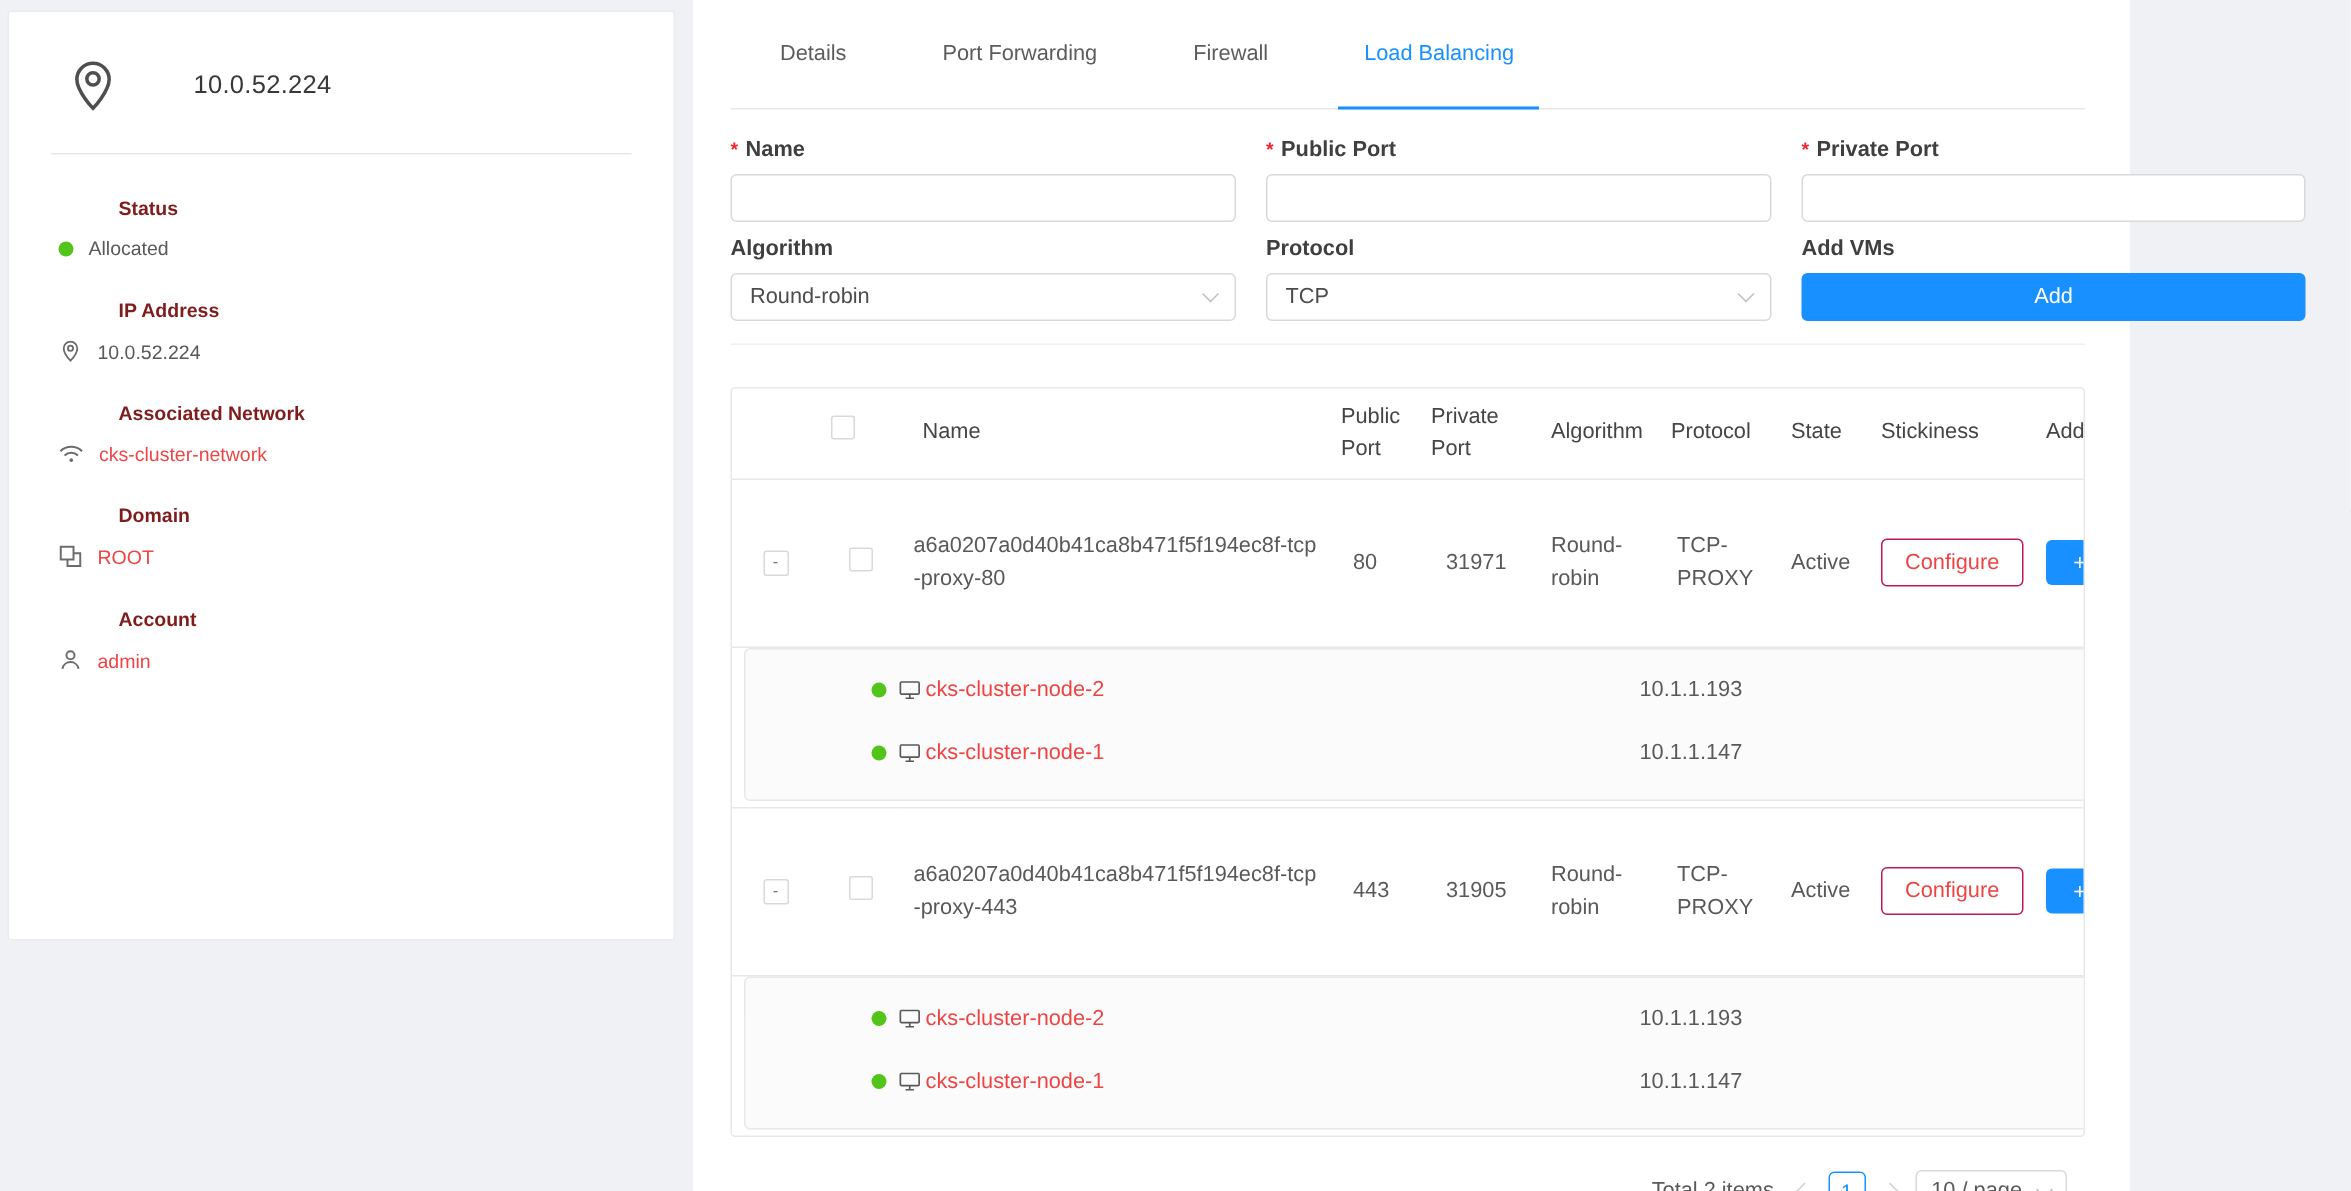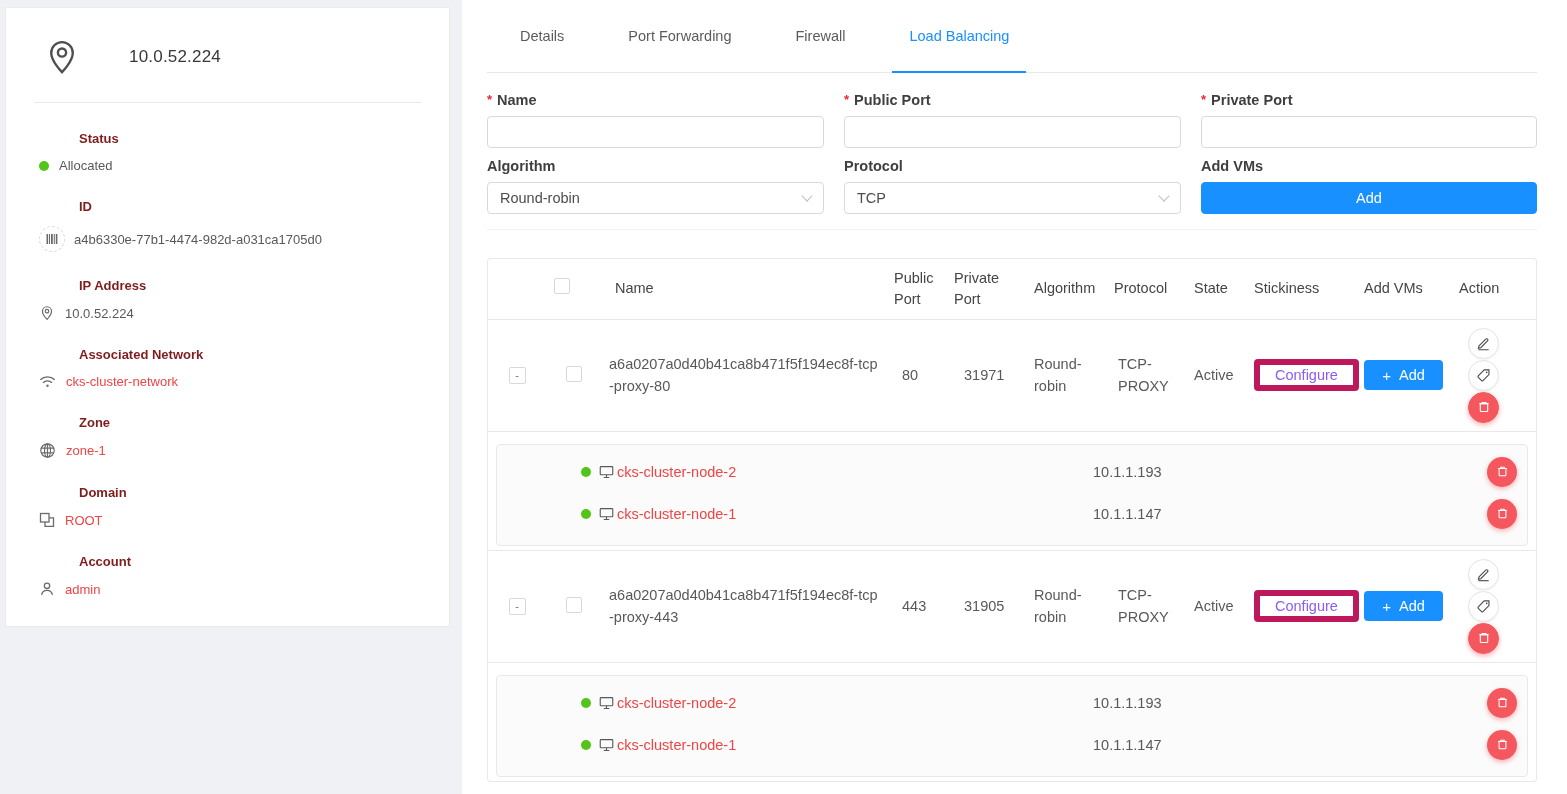--- a/index.html
+++ b/index.html
@@ -24,21 +24,21 @@
   .card-body { padding:28px 20px 0 33px; }
   .field { margin-bottom:26px; }
   .field-label { font-weight:700; color:#7f1d1d; margin-bottom:12px; font-size:13px;margin-left:40px; }
   .field-value { display:flex; align-items:center; font-size:13px; color:#595959; }
   .field-value .v-icon { margin-right:10px; display:flex; align-items:center; justify-content:center; flex:0 0 auto; }
   .link { color:#ef4444; cursor:pointer; text-decoration:none; }
   .status-dot { width:10px; height:10px; border-radius:50%; background:#52c41a; margin-right:10px; }
   .id-icon { width:26px; height:26px; border:1px dashed #d9d9d9; border-radius:50%;
              display:flex; align-items:center; justify-content:center; margin-right:9px; }
   
-  .main-panel { position:absolute; left:462px; top:0; width:1105px; height:794px; background:#fff; }
+  .main-panel { position:absolute; left:462px; top:0; width:958px; height:794px; background:#fff; }
   .tabs { display:flex; height:73px; margin:0 30px 0 25px; padding-left:16px;
           border-bottom:1px solid #e8e8e8; gap:30px; }
   .tab { display:flex; align-items:center; padding:0 17px; color:#5c5c5c; cursor:pointer; position:relative; }
   .tab.active { color:#1890ff; }
   .tab.active::after { content:""; position:absolute; left:0; right:0; bottom:-1px; height:2px; background:#1890ff; }
   
   .lb-form { display:grid; grid-template-columns:337px 337px 336px; column-gap:20px; margin:16px 30px 0 25px; }
   .fgroup { margin-bottom:7px; }
   .flabel { display:flex; align-items:center; height:21px; margin-bottom:6px; font-weight:700; color:#3f3f3f; }
   .star { color:#f5222d; margin-right:5px; font-size:13px; }
@@ -59,35 +59,35 @@
   th.col-name, td.col-name { padding-left:14px; }
   tbody tr.data-row td { height:112px; padding:8px; border-bottom:1px solid #e8e8e8; vertical-align:middle; }
   td.cell-center { text-align:center; }
   .expand-btn { width:17px; height:17px; border:1px solid #d9d9d9; border-radius:2px; background:#fff;
                 color:#737373; font-size:11px; line-height:14px; display:inline-flex; align-items:center;
                 justify-content:center; cursor:pointer; }
   .checkbox { width:16px; height:16px; border:1px solid #d9d9d9; border-radius:2px; background:#fff;
               display:inline-block; cursor:pointer; }
   .name-cell { word-break:break-all; line-height:1.55; }
   .wrap2 { line-height:1.55; }
-  .btn-default { height:32px; border:6px solid #be185d; border-radius:4px; background:#fff; color:#8b5cf6;
+  .btn-default { height:32px; border:1px solid #be185d; border-radius:4px; background:#fff; color:#ef4444;
                  display:inline-flex; align-items:center; justify-content:center; padding:0 15px;
                  font-size:14.5px; cursor:pointer; }
   .btn-add { height:30px; width:79px; background:#1890ff; border-radius:4px; color:#fff;
              display:inline-flex; align-items:center; justify-content:center; gap:8px; cursor:pointer;
              font-size:14.5px; }
   .plus { font-size:15px; line-height:1; }
   .action-stack { display:flex; flex-direction:column; align-items:center; gap:1px; width:33px; margin-left:8px; }
   .icon-circle { width:31px; height:31px; border-radius:50%; background:#fff; border:1px solid #e4e4e4;
                  display:flex; align-items:center; justify-content:center; cursor:pointer;
                  box-shadow:0 1px 2px rgba(0,0,0,.05); }
   .icon-circle.danger { background:#f5575e; border-color:#f5575e; box-shadow:0 2px 5px rgba(245,87,94,.45); }
   tr.expanded-row td { padding:0 8px 4px; border-bottom:1px solid #e8e8e8; }
   tr.expanded-row.last td { border-bottom:none; }
-  .expand-box { border:1px solid #e8e8e8; border-radius:4px; background:#fbfbfb; padding:6px 10px 10px 0;margin-top:12px; }
+  .expand-box { border:1px solid #e8e8e8; border-radius:4px; background:#fbfbfb; padding:6px 10px 10px 0; }
   .vm-row { height:42px; display:flex; align-items:center; padding-left:84px; }
   .vm-left { display:flex; align-items:center; width:512px; }
   .vm-dot { width:10px; height:10px; border-radius:50%; background:#52c41a; margin-right:8px; flex:0 0 auto; }
   .vm-monitor { margin-right:3px; display:flex; align-items:center; flex:0 0 auto; }
   .vm-ip { color:#595959; }
   .vm-trash { margin-left:auto; width:30px; height:30px; border-radius:50%; background:#f5575e;
               display:flex; align-items:center; justify-content:center; cursor:pointer;
               box-shadow:0 2px 5px rgba(245,87,94,.45); }
   
   .pagination { display:flex; align-items:center; justify-content:flex-end; gap:9px;
@@ -121,35 +121,20 @@
   <div class="card-body">
 
     <div class="field">
       <div class="field-label">Status</div>
       <div class="field-value">
         <span class="status-dot"></span>
         <span>Allocated</span>
       </div>
     </div>
 
-    <div class="field">
-      <div class="field-label">ID</div>
-      <div class="field-value">
-        <span class="id-icon">
-          <svg width="13" height="12" viewBox="0 0 13 12" fill="#6b6b6b">
-            <rect x="0.5" y="1" width="1.6" height="10"></rect>
-              <rect x="3" y="1" width="1" height="10"></rect>
-            <rect x="5" y="1" width="1.8" height="10"></rect>
-              <rect x="7.8" y="1" width="1" height="10"></rect>
-            <rect x="9.8" y="1" width="1.6" height="10"></rect>
-          </svg>
-        </span>
-        <span>a4b6330e-77b1-4474-982d-a031ca1705d0</span>
-      </div>
-    </div>
 
     <div class="field">
       <div class="field-label">IP Address</div>
       <div class="field-value">
         <span class="v-icon">
           <svg width="16" height="16" viewBox="0 0 24 24" fill="none" stroke="#6b6b6b" stroke-width="1.8">
             <path d="M12 21.6C12 21.6 5.2 14.6 5.2 9.4a6.8 6.8 0 0 1 13.6 0c0 5.2-6.8 12.2-6.8 12.2z"></path>
             <circle cx="12" cy="9.2" r="2.6"></circle>
           </svg>
         </span>
@@ -164,33 +149,20 @@
           <svg width="17" height="15" viewBox="0 0 16 14" fill="none" stroke="#6b6b6b" stroke-width="1.3">
             <path d="M1.2 5.4a9.8 9.8 0 0 1 13.6 0"></path>
             <path d="M3.8 8.1a6 6 0 0 1 8.4 0"></path>
             <circle cx="8" cy="11" r="1.1" fill="#6b6b6b" stroke="none"></circle>
           </svg>
         </span>
         <a class="link">cks-cluster-network</a>
       </div>
     </div>
 
-    <div class="field">
-      <div class="field-label">Zone</div>
-      <div class="field-value">
-        <span class="v-icon">
-          <svg width="17" height="17" viewBox="0 0 16 16" fill="none" stroke="#6b6b6b" stroke-width="1.1">
-            <circle cx="8" cy="8" r="6.3"></circle>
-            <ellipse cx="8" cy="8" rx="2.8" ry="6.3"></ellipse>
-            <path d="M2 5.7h12M2 10.3h12M8 1.7v12.6"></path>
-          </svg>
-        </span>
-        <a class="link">zone-1</a>
-      </div>
-    </div>
 
     <div class="field">
       <div class="field-label">Domain</div>
       <div class="field-value">
         <span class="v-icon">
           <svg width="16" height="16" viewBox="0 0 16 16" fill="none" stroke="#6b6b6b" stroke-width="1.3">
             <rect x="1.5" y="1.5" width="8.5" height="8.5"></rect>
             <path d="M10 5.8h4.5v8.5H6V10"></path>
           </svg>
         </span>

